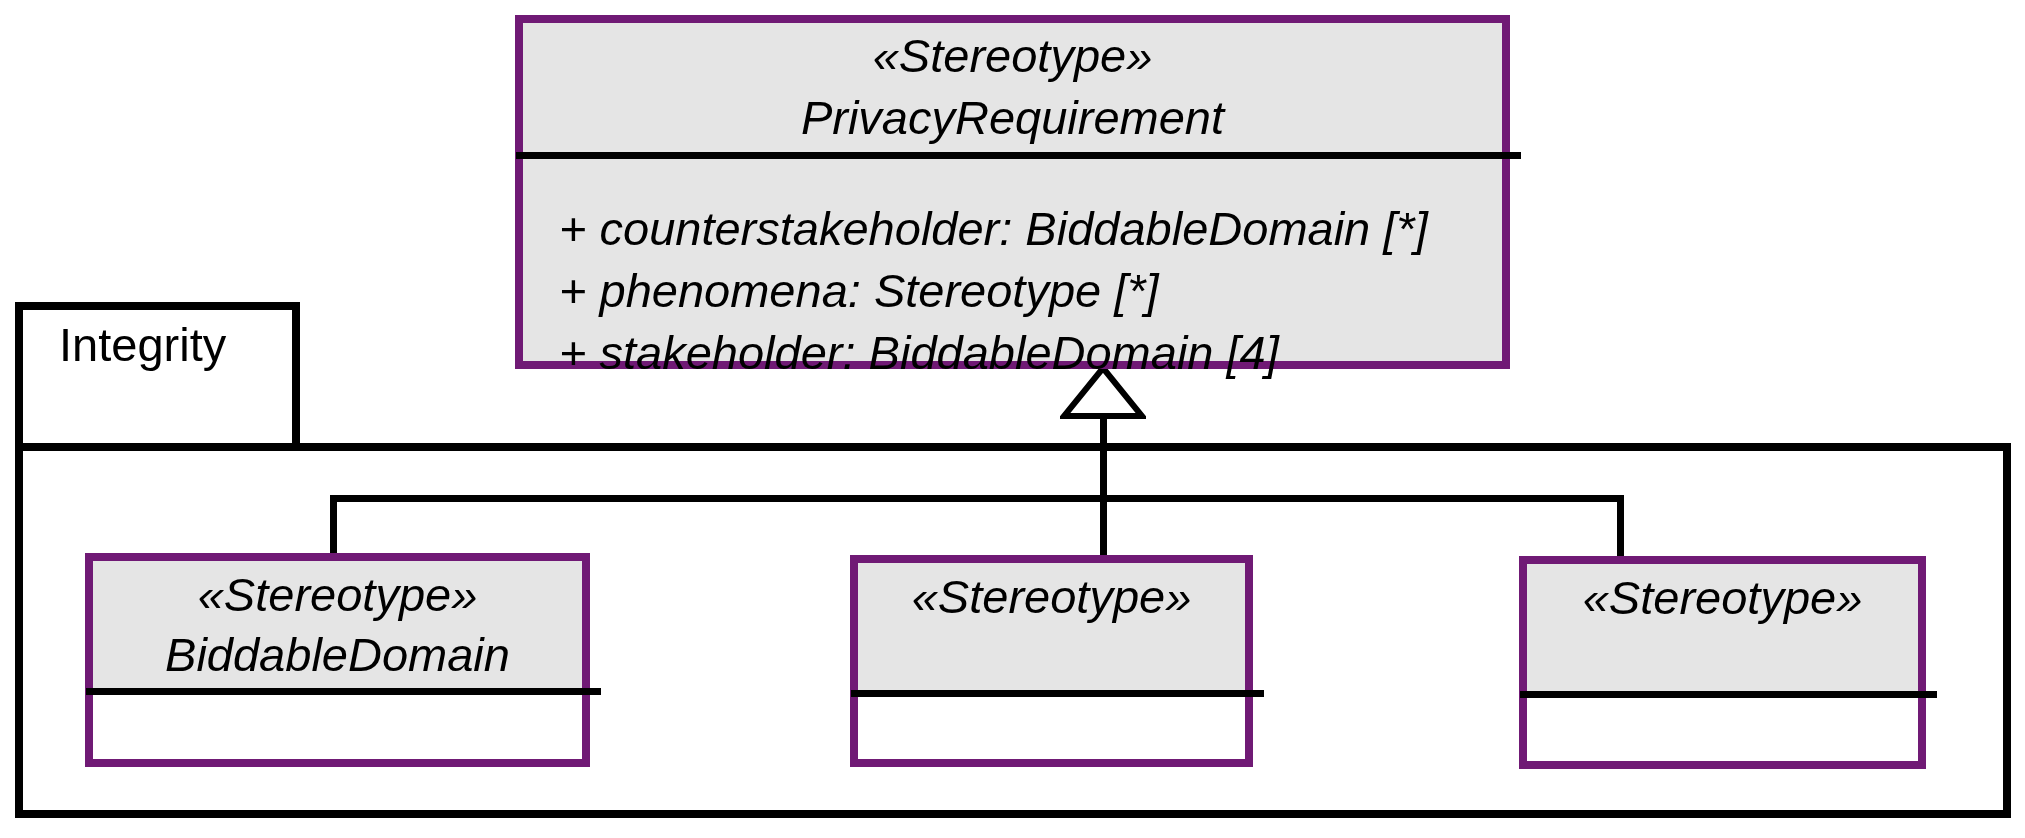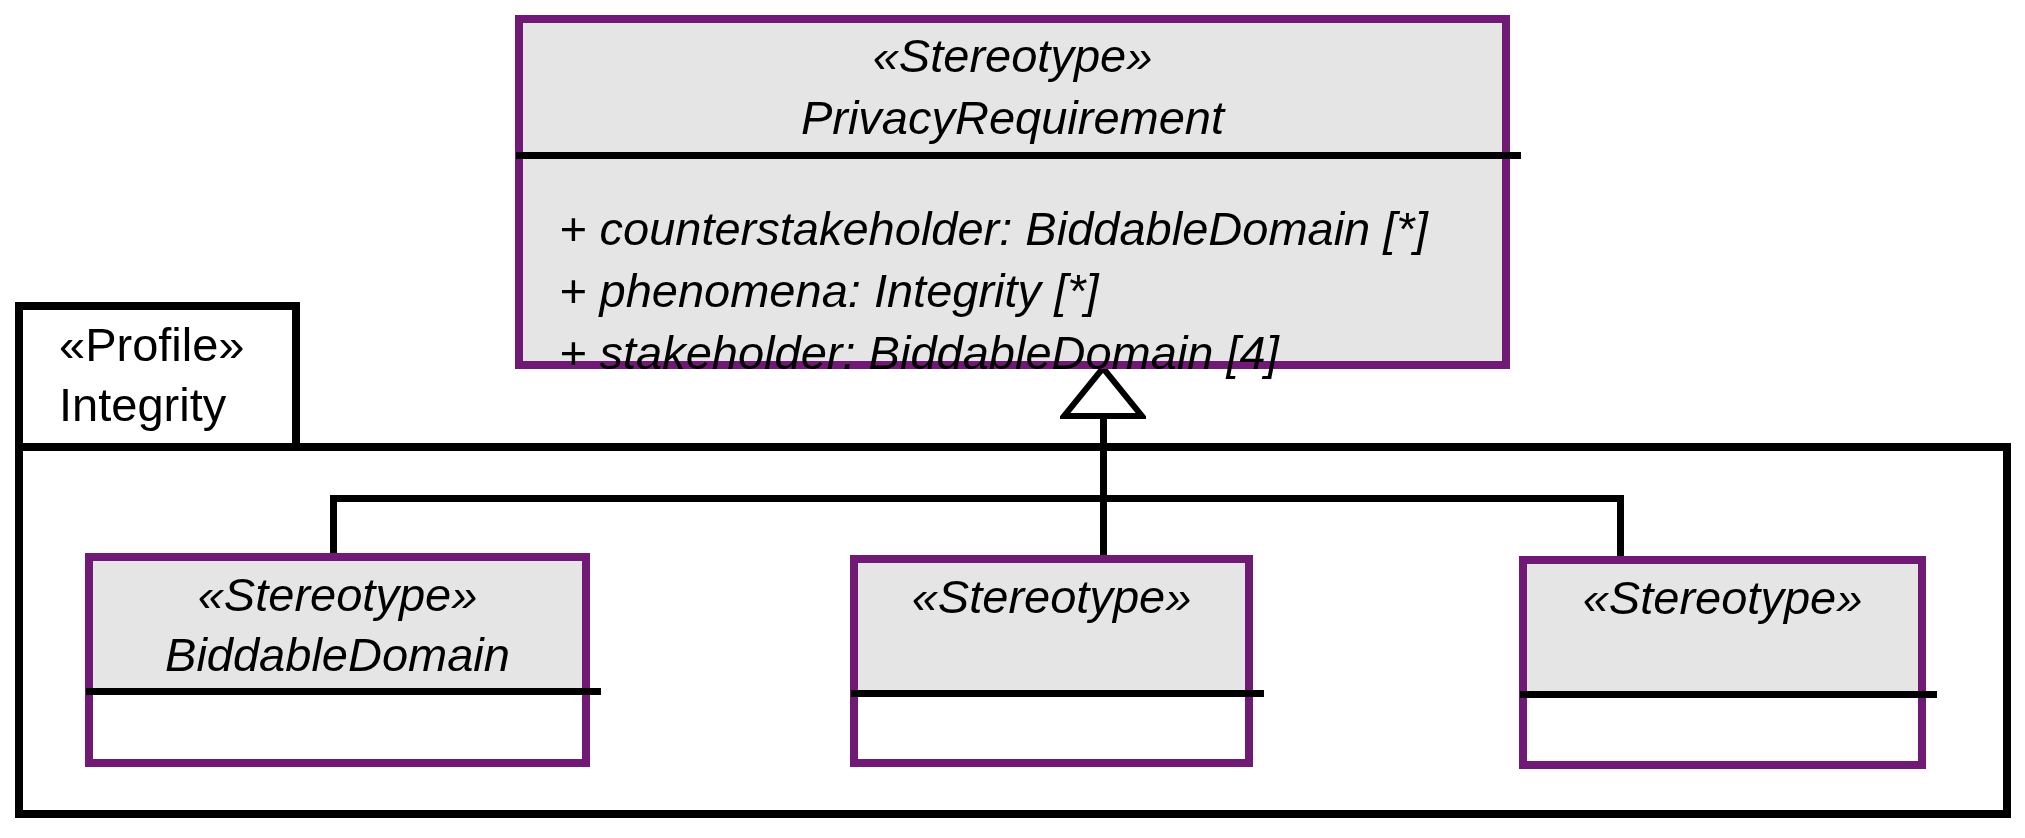--- a/index.html
+++ b/index.html
@@ -111,41 +111,40 @@
     top: 364px;
   }
 </style>
 </head>
 <body>
 
 <div class="canvas">
 
   <div class="pkg-body"></div>
   <div class="pkg-tab">
-    <div>«Profile»</div>
     <div>Integrity</div>
   </div>
 
   <div class="ln trunk"></div>
   <div class="ln branch"></div>
   <div class="ln stub-left"></div>
   <div class="ln stub-right"></div>
   <svg class="gen-triangle" width="86" height="56" viewBox="0 0 86 56">
     <polygon points="43,4 82,52 4,52" fill="#ffffff" stroke="#000000" stroke-width="6"></polygon>
   </svg>
 
   <div class="cls top-cls">
     <div class="cls-title">
       <div>«Stereotype»</div>
       <div>PrivacyRequirement</div>
     </div>
     <div class="divider"></div>
     <div class="cls-attrs">
       <div>+ counterstakeholder: BiddableDomain [*]</div>
-      <div>+ phenomena: Integrity [*]</div>
+      <div>+ phenomena: Stereotype [*]</div>
       <div>+ stakeholder: BiddableDomain [4]</div>
     </div>
   </div>
 
   <div class="cls child c-conf">
     <div class="cls-title">
       <div>«Stereotype»</div>
       <div>BiddableDomain</div>
     </div>
     <div class="divider"></div>

